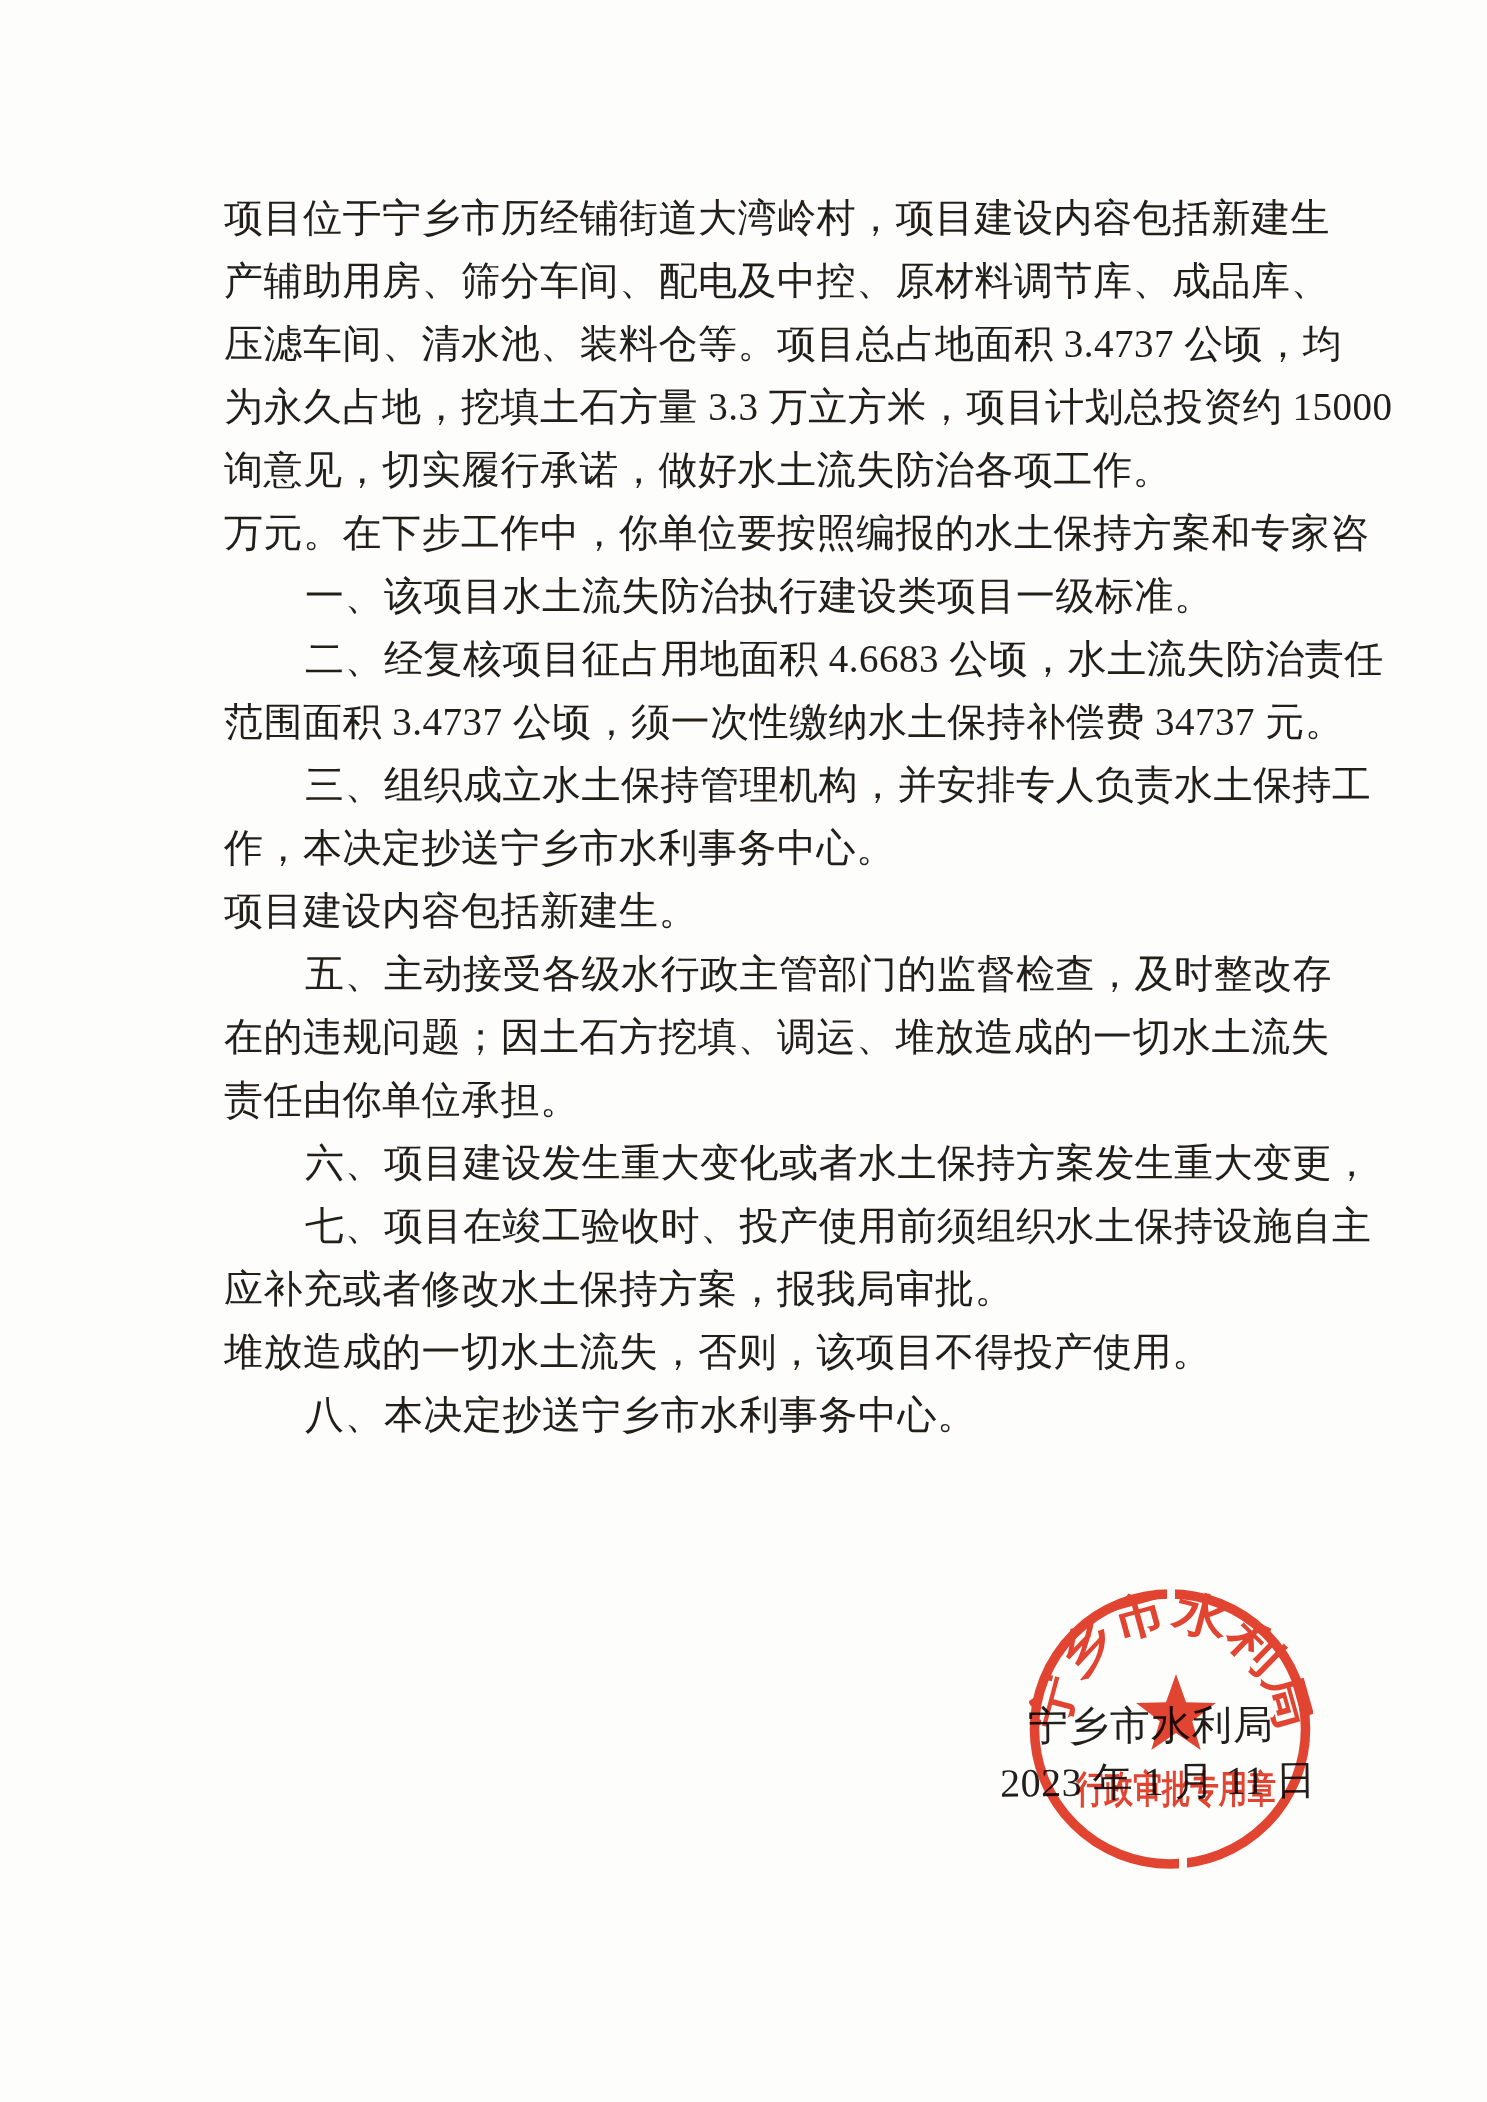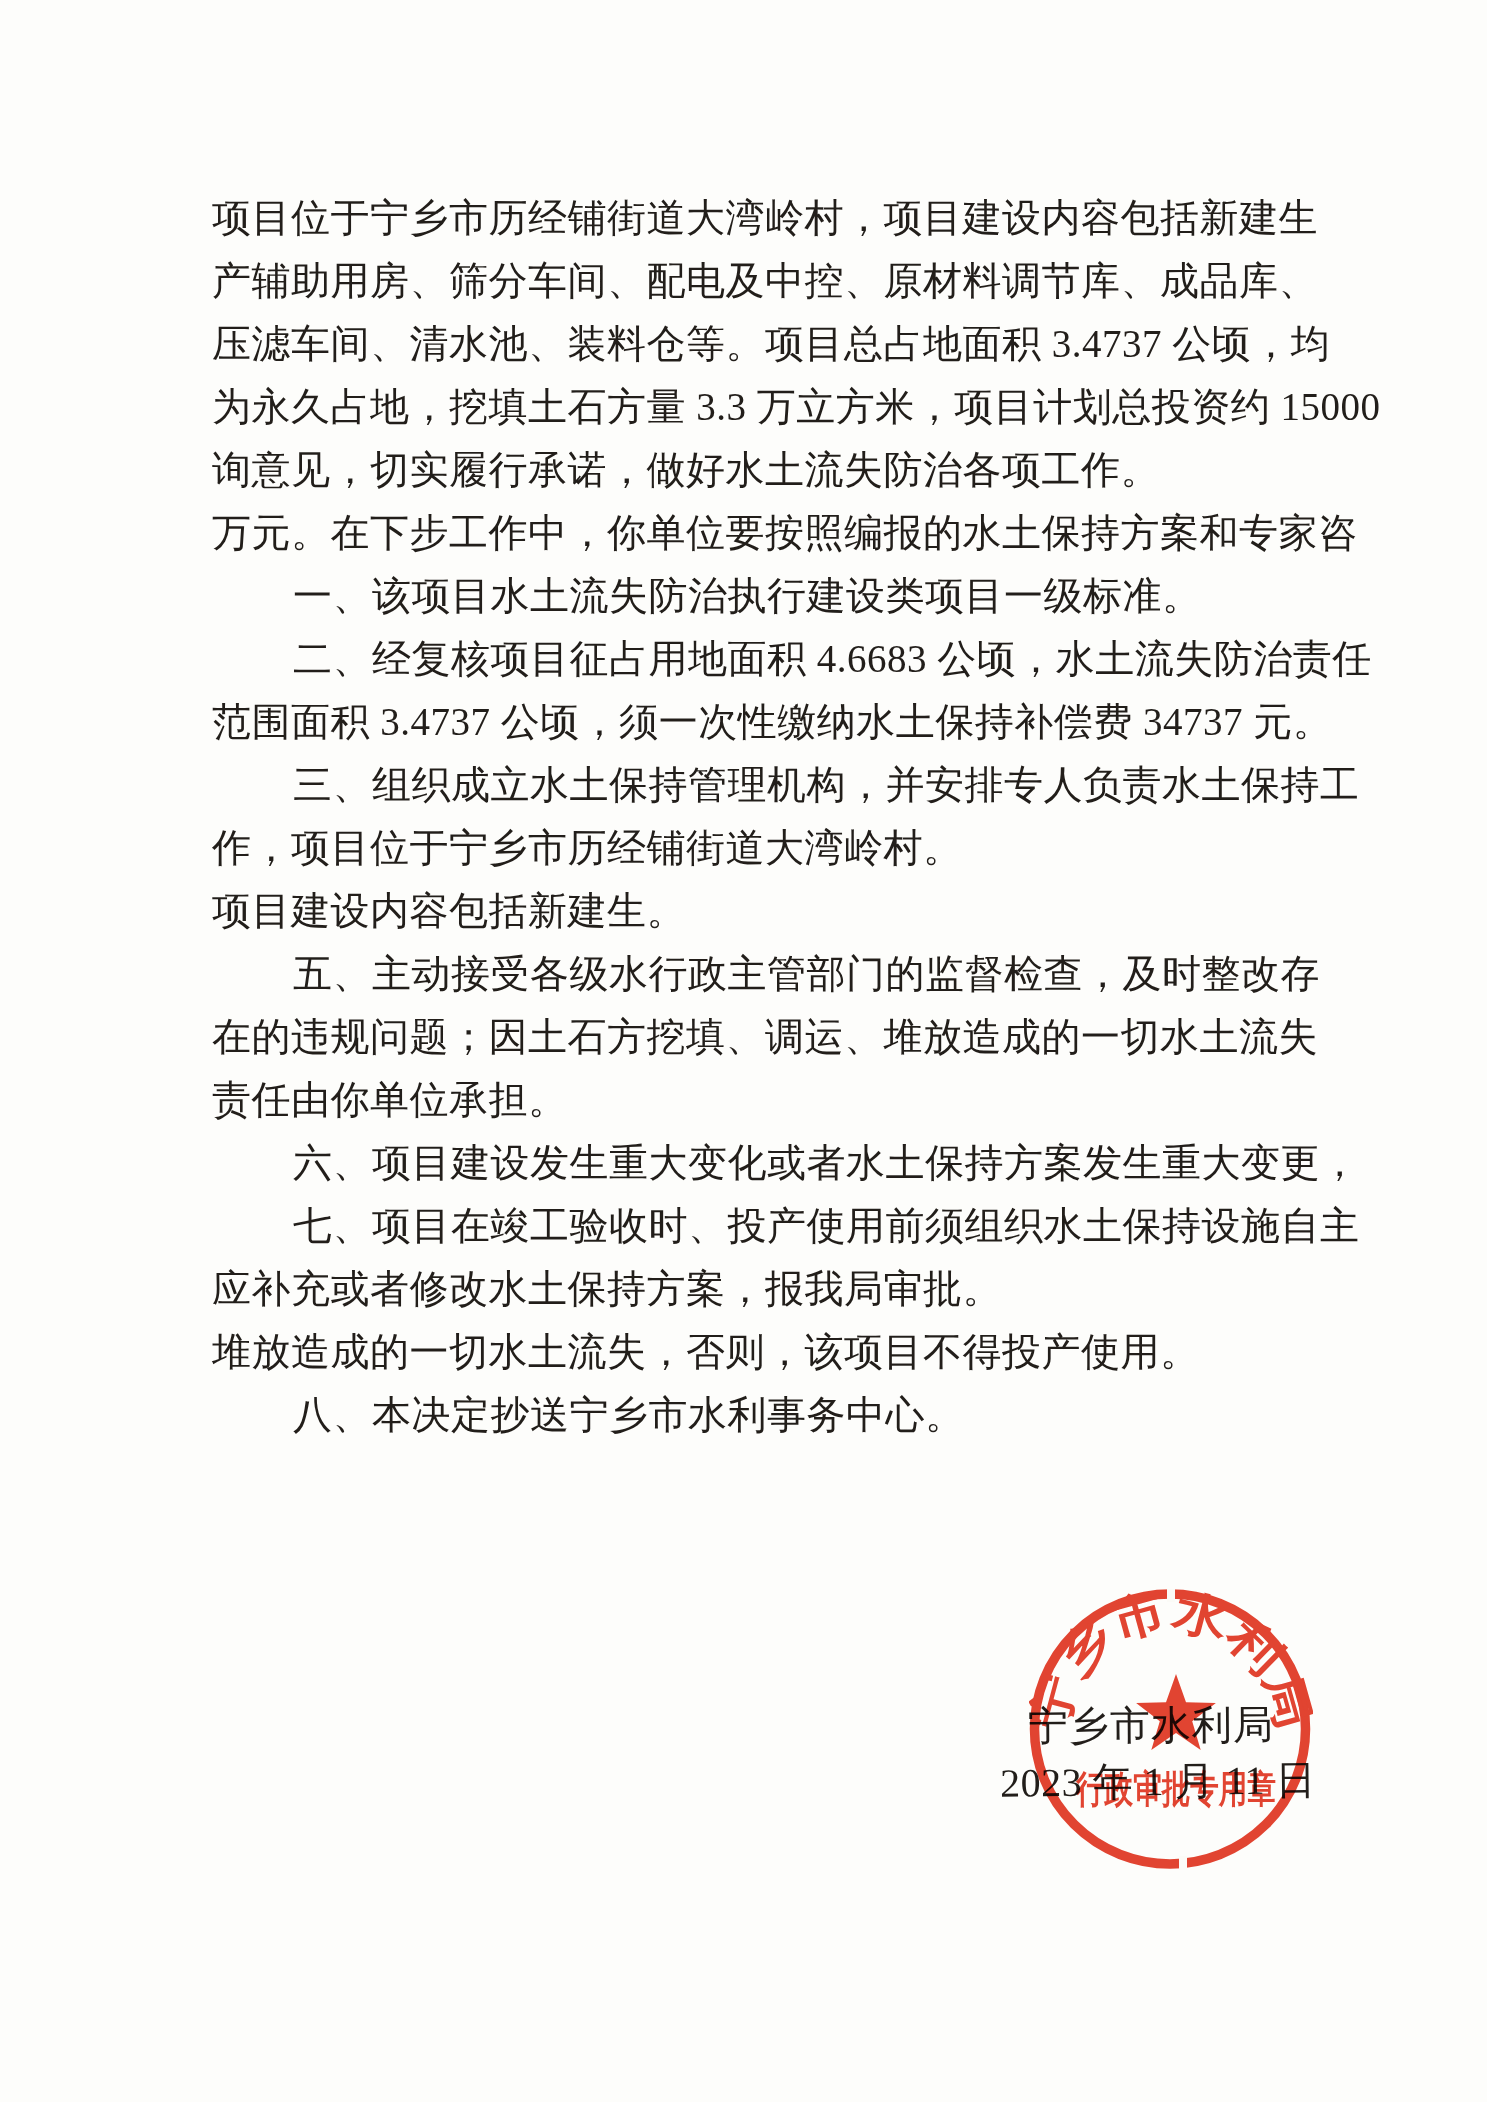--- a/index.html
+++ b/index.html
@@ -12,21 +12,21 @@
     width: 1487px;
     height: 2102px;
     margin: 0 auto;
     background: #fdfdfb;
     overflow: hidden;
     font-family: "Liberation Serif", "DejaVu Serif", serif;
     color: #221e1a;
   }
   .body-text {
     position: absolute;
-    left: 212px;
+    left: 224px;
     top: 186px;
     width: 1110px;
   }
   .line {
     height: 63px;
     line-height: 63px;
     font-size: 39px;
     letter-spacing: 0.5px;
     white-space: nowrap;
   }
@@ -74,21 +74,21 @@
     <div class="line">项目位于宁乡市历经铺街道大湾岭村，项目建设内容包括新建生</div>
     <div class="line">产辅助用房、筛分车间、配电及中控、原材料调节库、成品库、</div>
     <div class="line">压滤车间、清水池、装料仓等。项目总占地面积 3.4737 公顷，均</div>
     <div class="line">为永久占地，挖填土石方量 3.3 万立方米，项目计划总投资约 15000</div>
     <div class="line">询意见，切实履行承诺，做好水土流失防治各项工作。</div>
     <div class="line">万元。在下步工作中，你单位要按照编报的水土保持方案和专家咨</div>
     <div class="line indent">一、该项目水土流失防治执行建设类项目一级标准。</div>
     <div class="line indent">二、经复核项目征占用地面积 4.6683 公顷，水土流失防治责任</div>
     <div class="line">范围面积 3.4737 公顷，须一次性缴纳水土保持补偿费 34737 元。</div>
     <div class="line indent">三、组织成立水土保持管理机构，并安排专人负责水土保持工</div>
-    <div class="line">作，项目位于宁乡市历经铺街道大湾岭村。</div>
+    <div class="line">作，本决定抄送宁乡市水利事务中心。</div>
     <div class="line">项目建设内容包括新建生。</div>
     <div class="line indent">五、主动接受各级水行政主管部门的监督检查，及时整改存</div>
     <div class="line">在的违规问题；因土石方挖填、调运、堆放造成的一切水土流失</div>
     <div class="line">责任由你单位承担。</div>
     <div class="line indent">六、项目建设发生重大变化或者水土保持方案发生重大变更，</div>
     <div class="line indent">七、项目在竣工验收时、投产使用前须组织水土保持设施自主</div>
     <div class="line">应补充或者修改水土保持方案，报我局审批。</div>
     <div class="line">堆放造成的一切水土流失，否则，该项目不得投产使用。</div>
     <div class="line indent">八、本决定抄送宁乡市水利事务中心。</div>
   </div>

